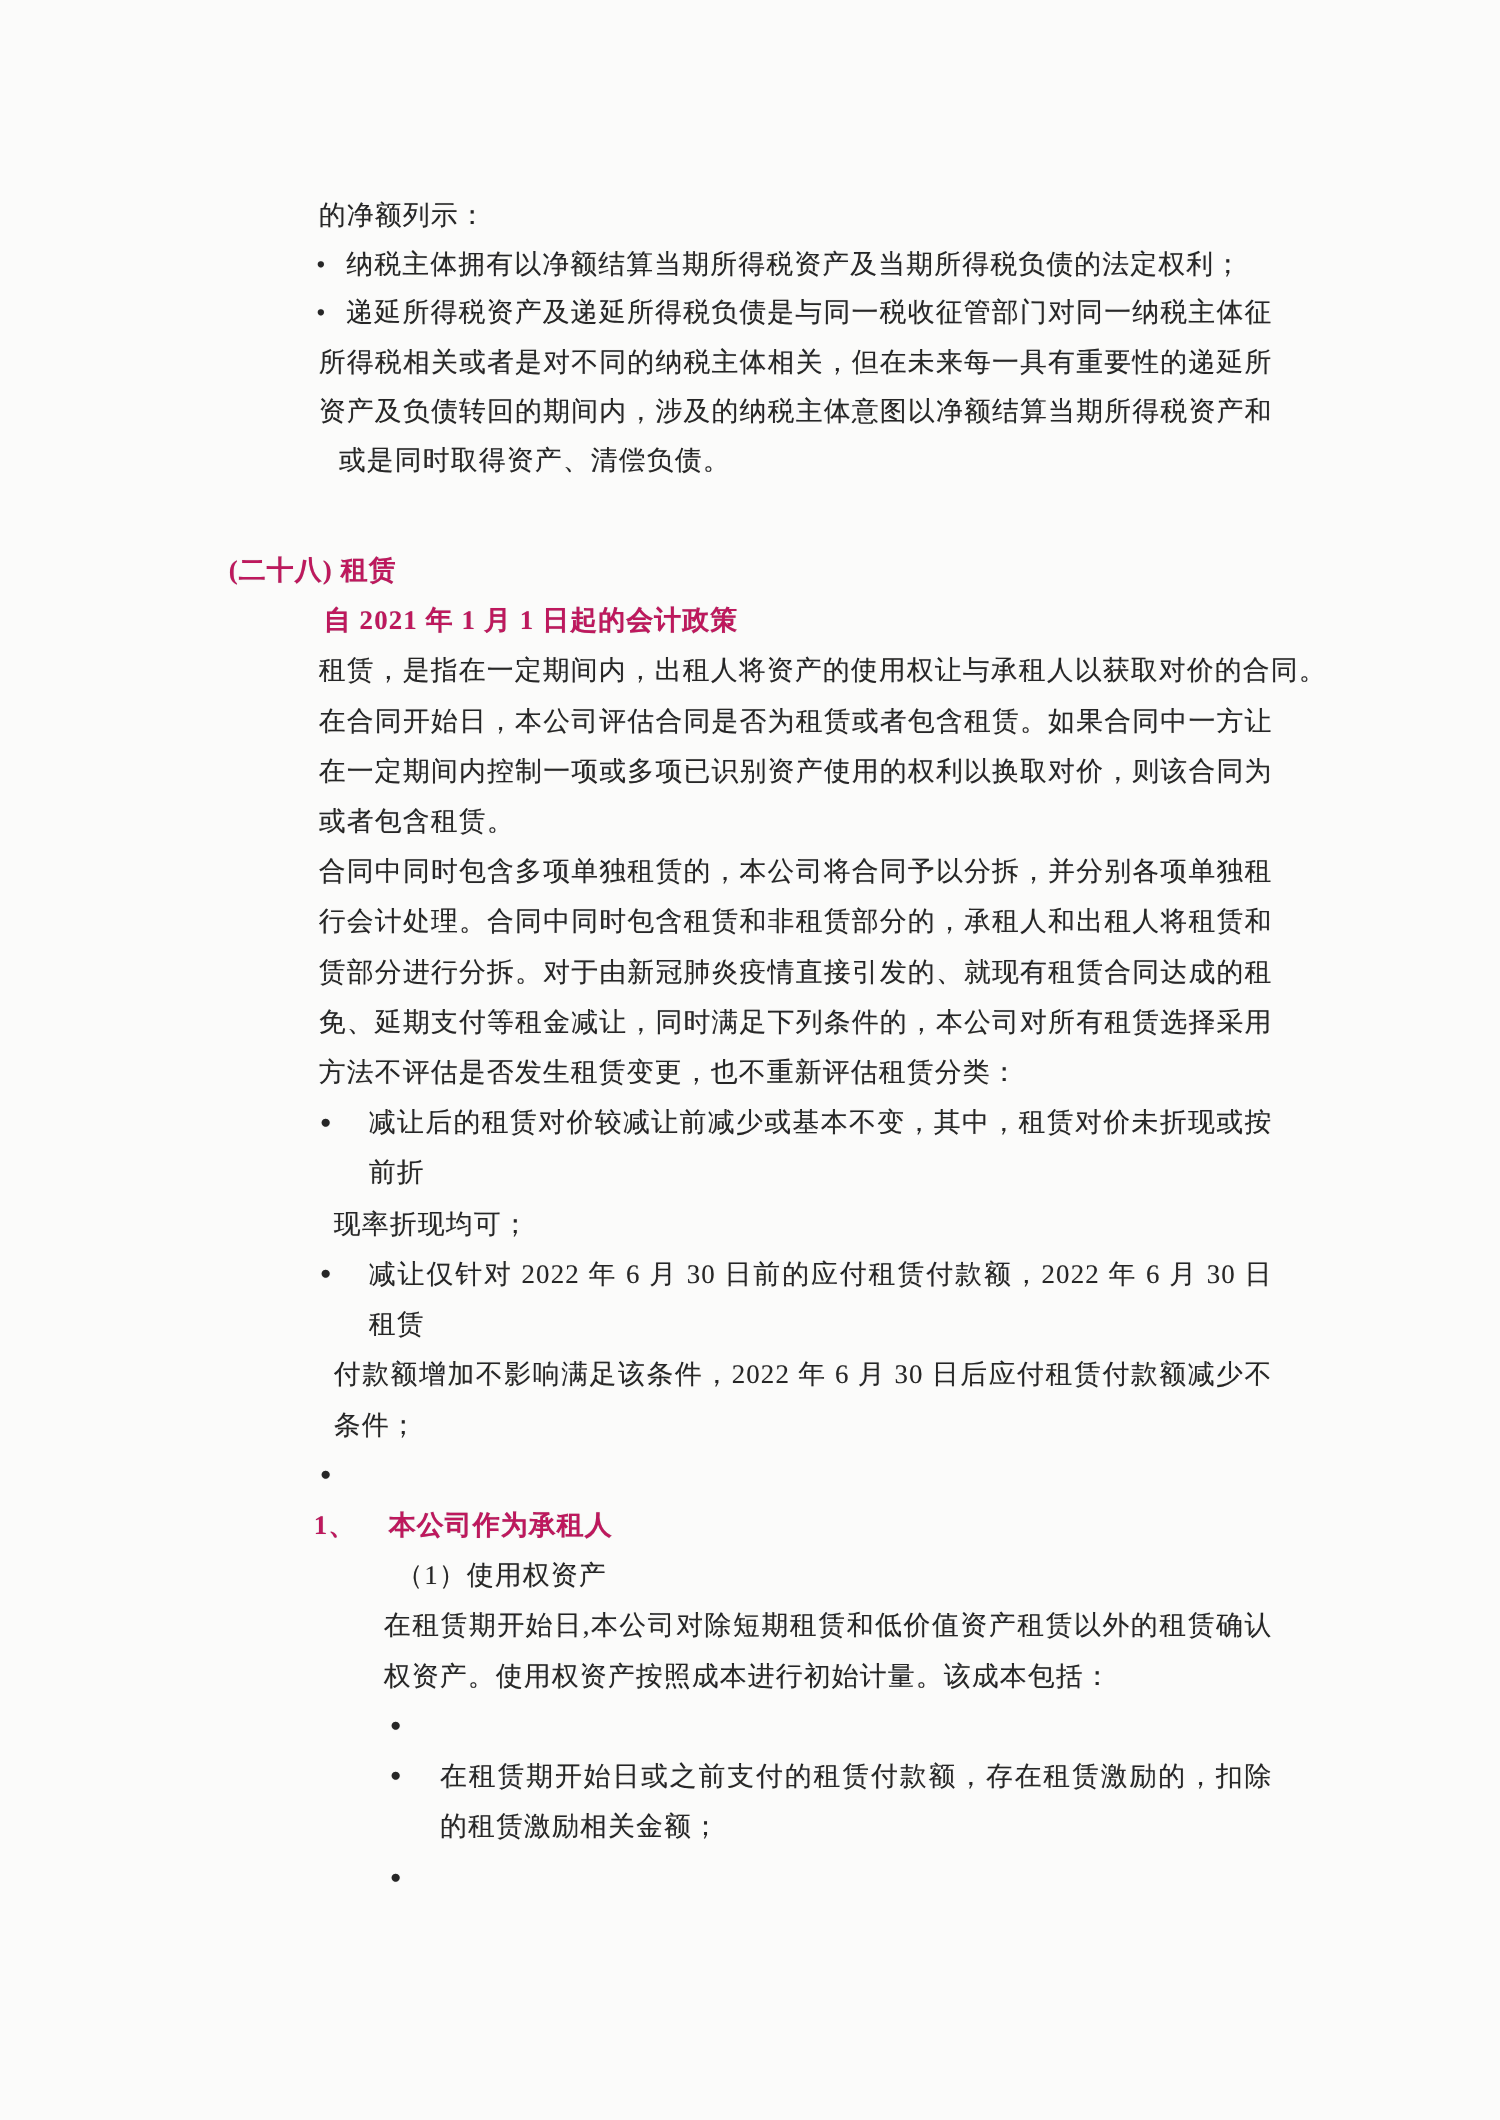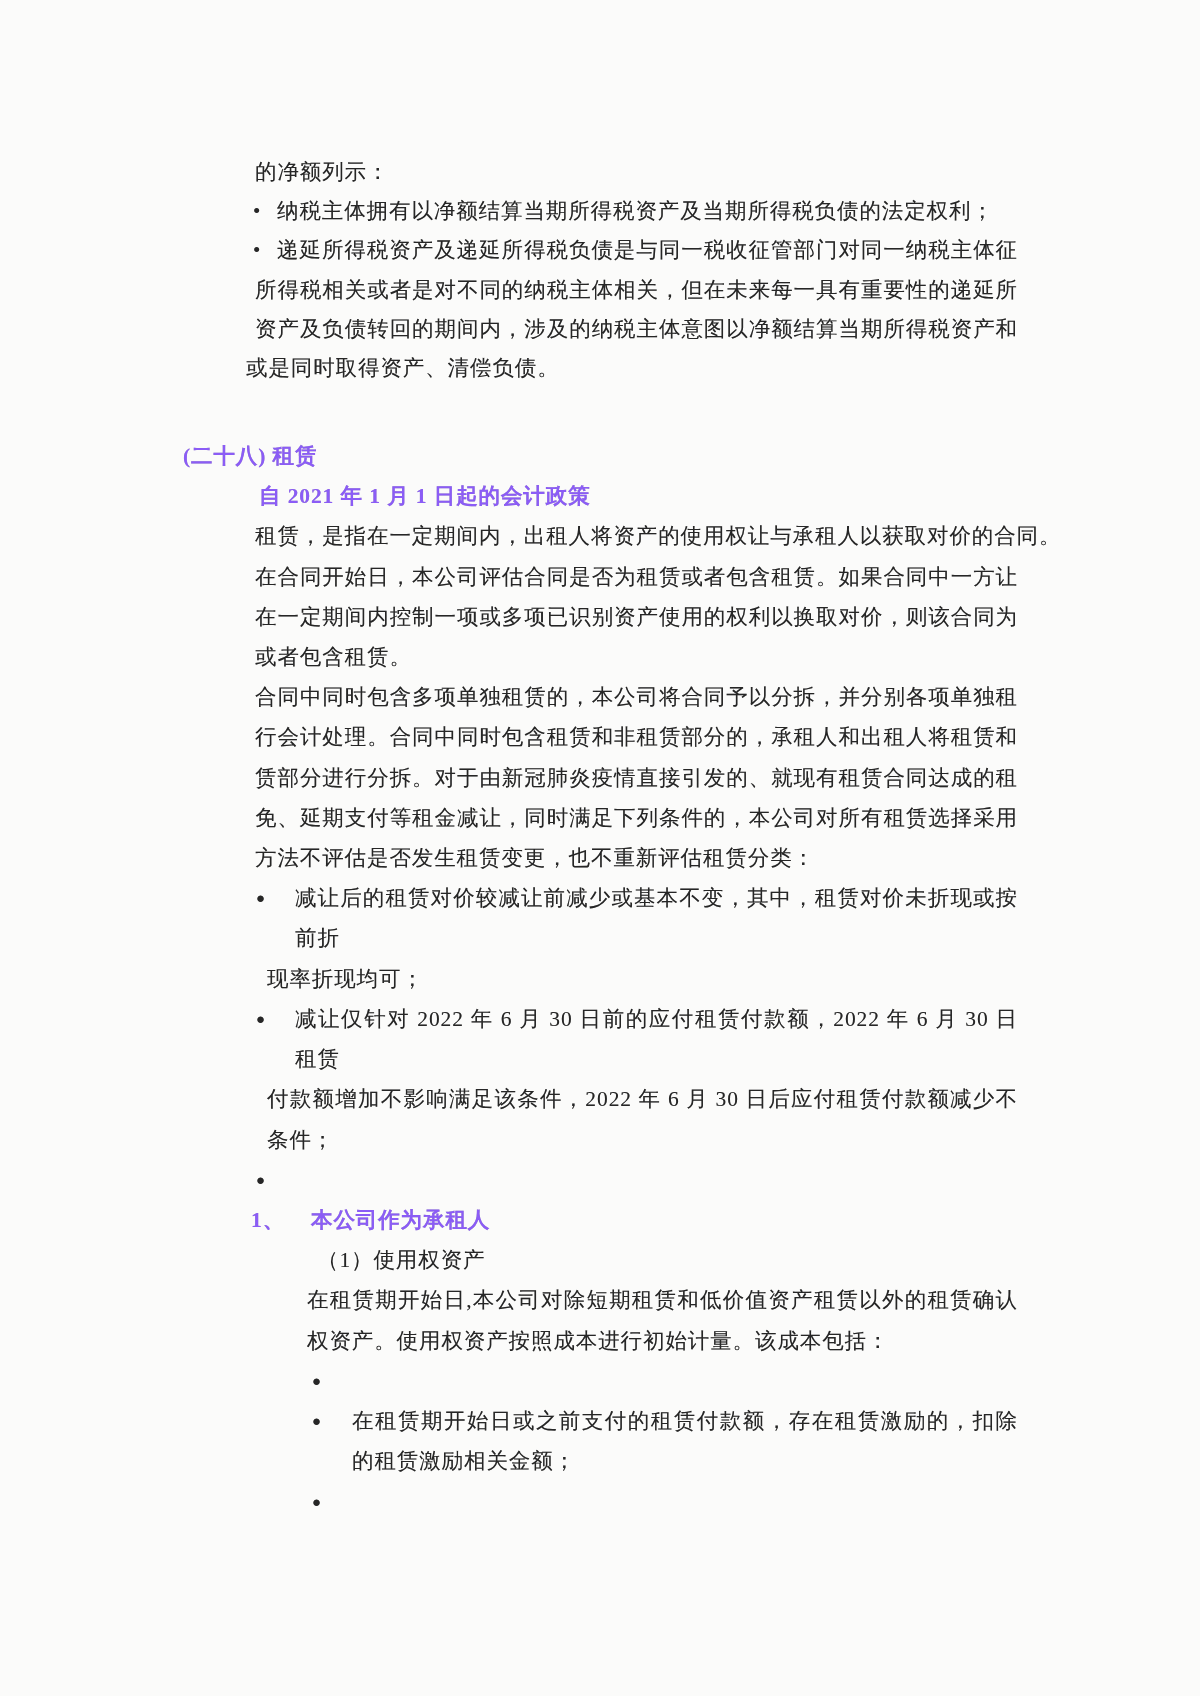--- a/index.html
+++ b/index.html
@@ -14,39 +14,39 @@
   }
   .ln {
     position:absolute;
     height:40px; line-height:40px;
     font-size:21.5px;
     letter-spacing:0.9px;
     white-space:nowrap;
     text-shadow:0 0 0.6px rgba(50,50,50,0.35);
   }
   .j  { text-align:justify; text-align-last:justify; white-space:normal; overflow:hidden; }
-  .b  { font-weight:bold; color:#8b5cf6; }
+  .b  { font-weight:bold; color:#be185d; }
   .bdot { font-size:21px; }   
   .bdisc { font-size:15px; }  
 </style>
 </head>
 <body>
 
 <div class="page">
 
   <div class="ln" style="left:255px; top:152px;">的净额列示：</div>
 
   <span class="ln bdot" style="left:253px; top:191px;">•</span>
   <div class="ln" style="left:277px; top:191px;">纳税主体拥有以净额结算当期所得税资产及当期所得税负债的法定权利；</div>
 
   <span class="ln bdot" style="left:253px; top:230px;">•</span>
   <div class="ln j" style="left:277px; top:230px; width:741px;">递延所得税资产及递延所得税负债是与同一税收征管部门对同一纳税主体征收的</div>
   <div class="ln j" style="left:255px; top:270px; width:763px;">所得税相关或者是对不同的纳税主体相关，但在未来每一具有重要性的递延所得税</div>
   <div class="ln j" style="left:255px; top:309px; width:763px;">资产及负债转回的期间内，涉及的纳税主体意图以净额结算当期所得税资产和负债</div>
-  <div class="ln" style="left:246px; top:348px;">或是同时取得资产、清偿负债。</div>
+  <div class="ln" style="left:271px; top:348px;">或是同时取得资产、清偿负债。</div>
 
   <div class="ln b" style="left:183px; top:436px;">(二十八) 租赁</div>
   <div class="ln b" style="left:259px; top:476px;">自 2021 年 1 月 1 日起的会计政策</div>
 
   <div class="ln" style="left:255px; top:516px;">租赁，是指在一定期间内，出租人将资产的使用权让与承租人以获取对价的合同。</div>
   <div class="ln j" style="left:255px; top:557px; width:763px;">在合同开始日，本公司评估合同是否为租赁或者包含租赁。如果合同中一方让渡了</div>
   <div class="ln j" style="left:255px; top:597px; width:763px;">在一定期间内控制一项或多项已识别资产使用的权利以换取对价，则该合同为租赁</div>
   <div class="ln" style="left:255px; top:637px;">或者包含租赁。</div>
 
   <div class="ln j" style="left:255px; top:677px; width:763px;">合同中同时包含多项单独租赁的，本公司将合同予以分拆，并分别各项单独租赁进</div>

